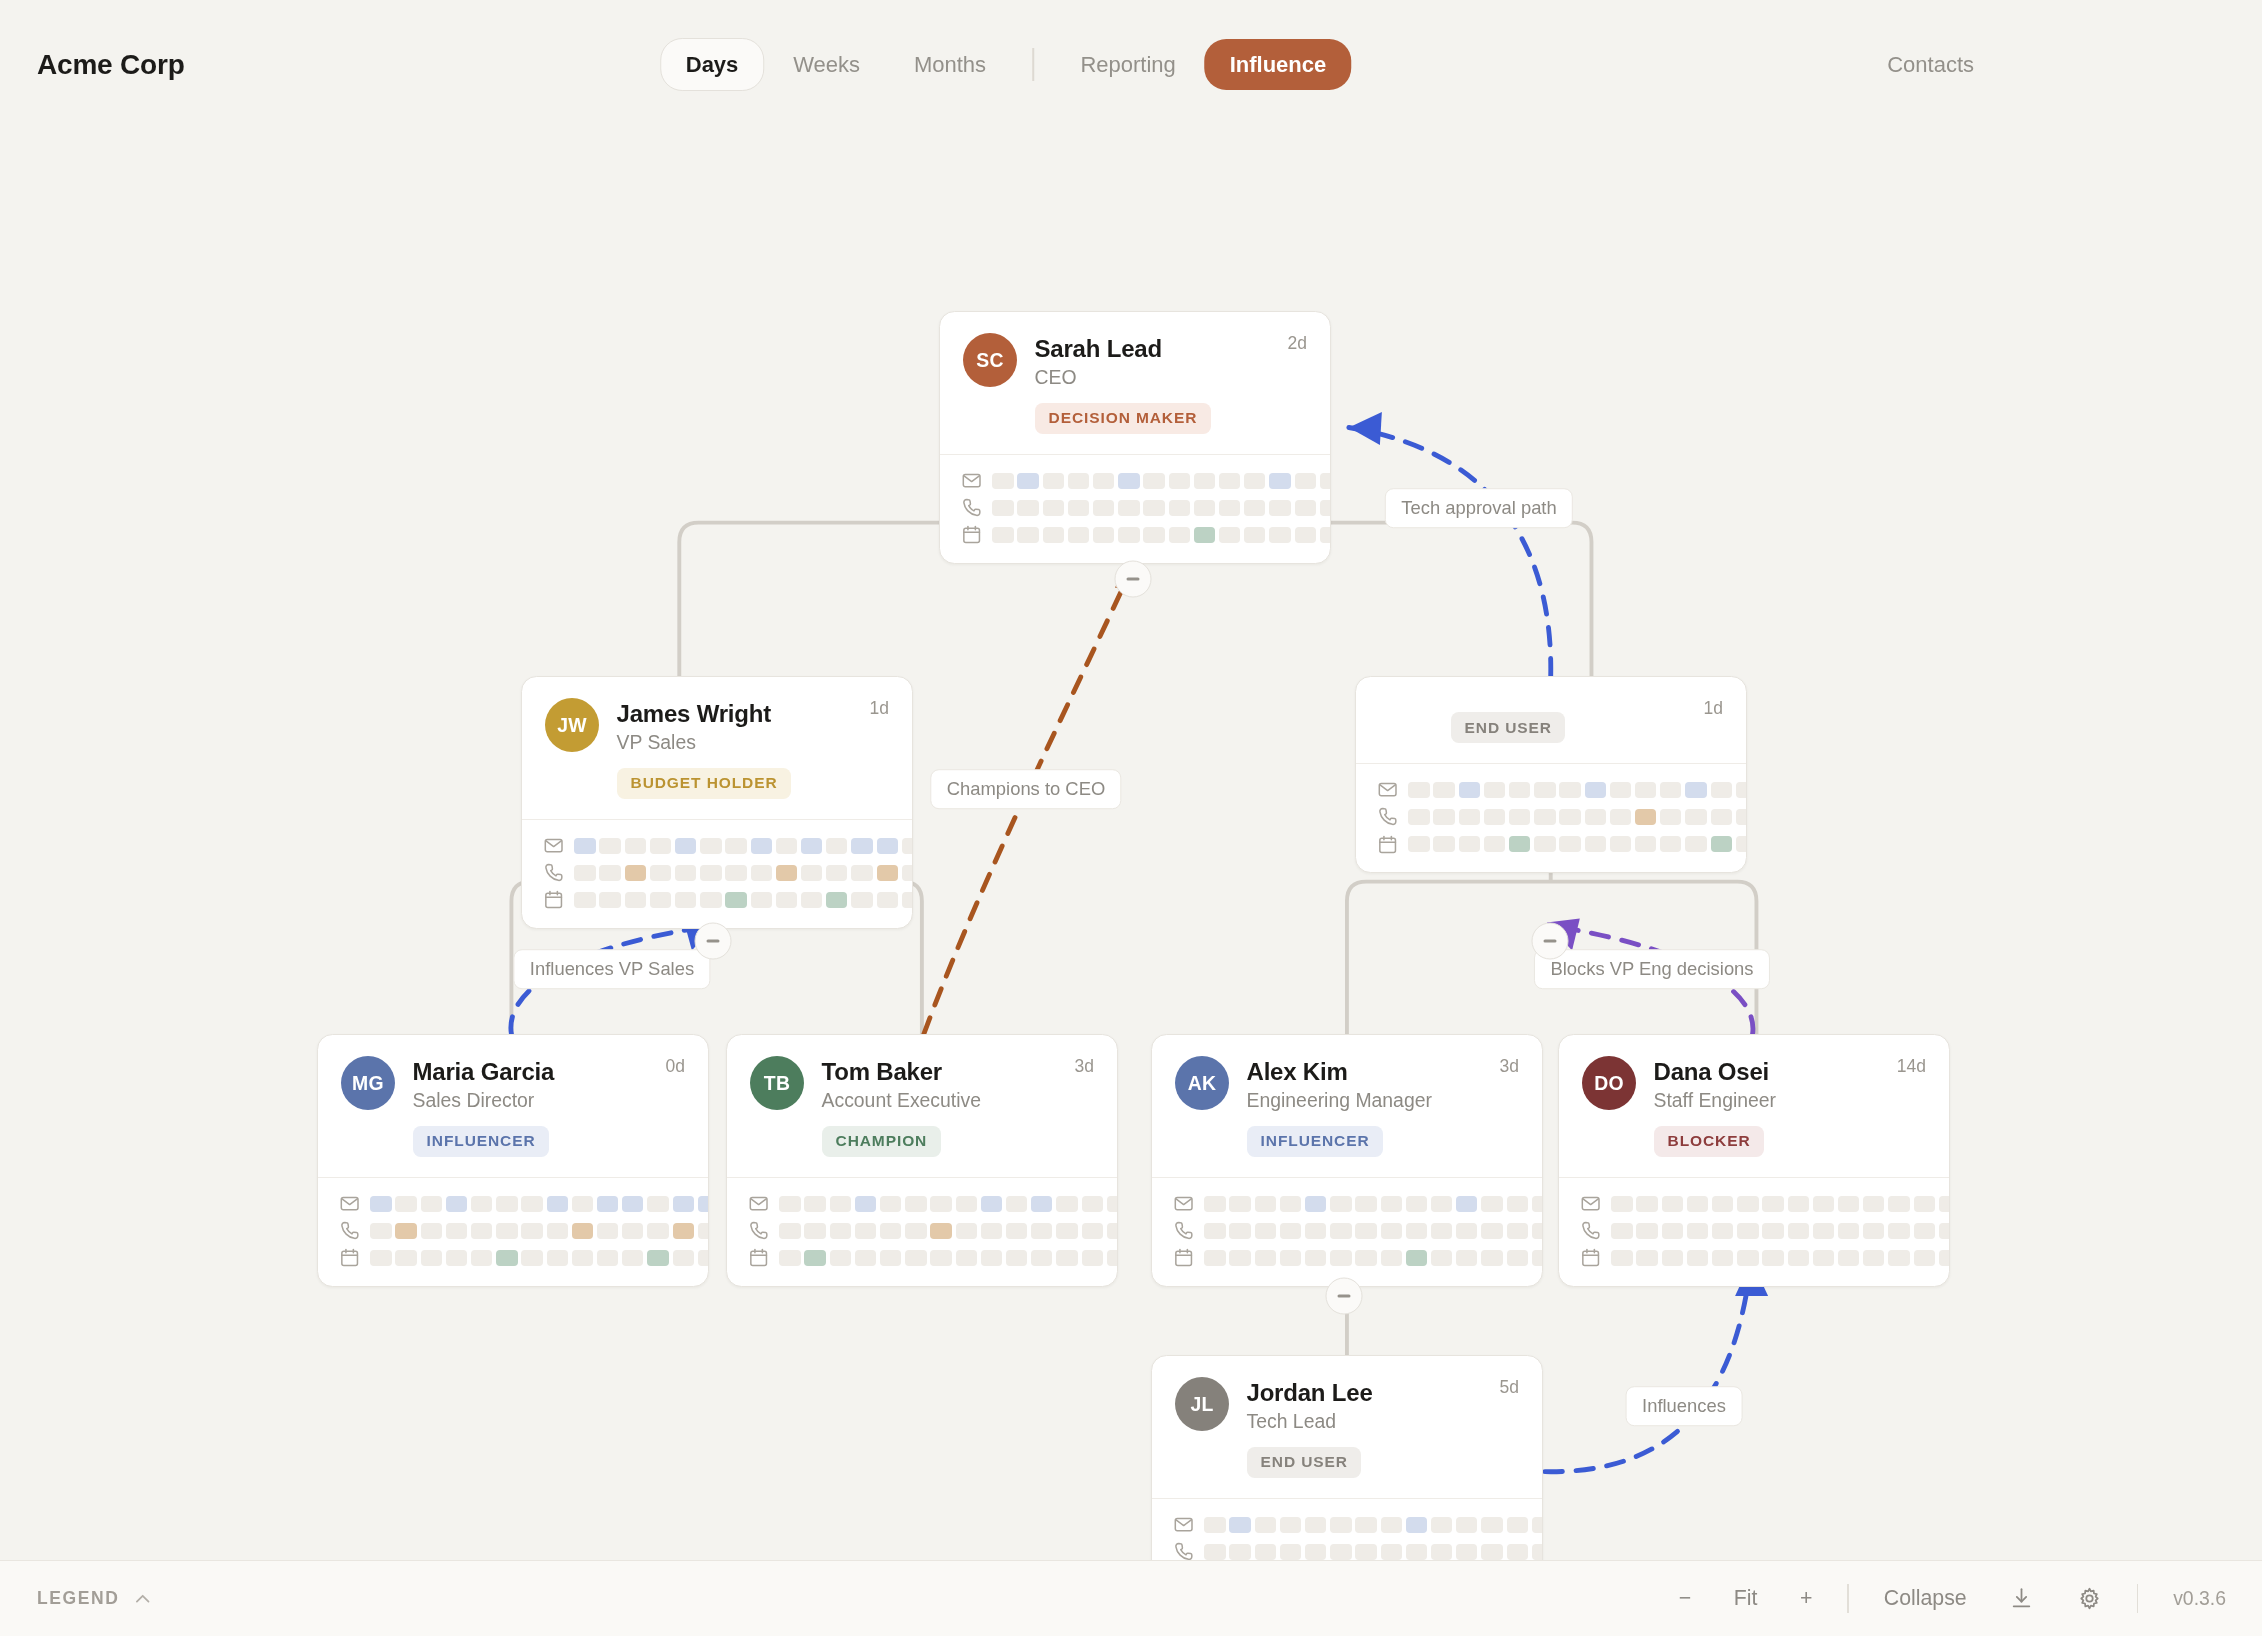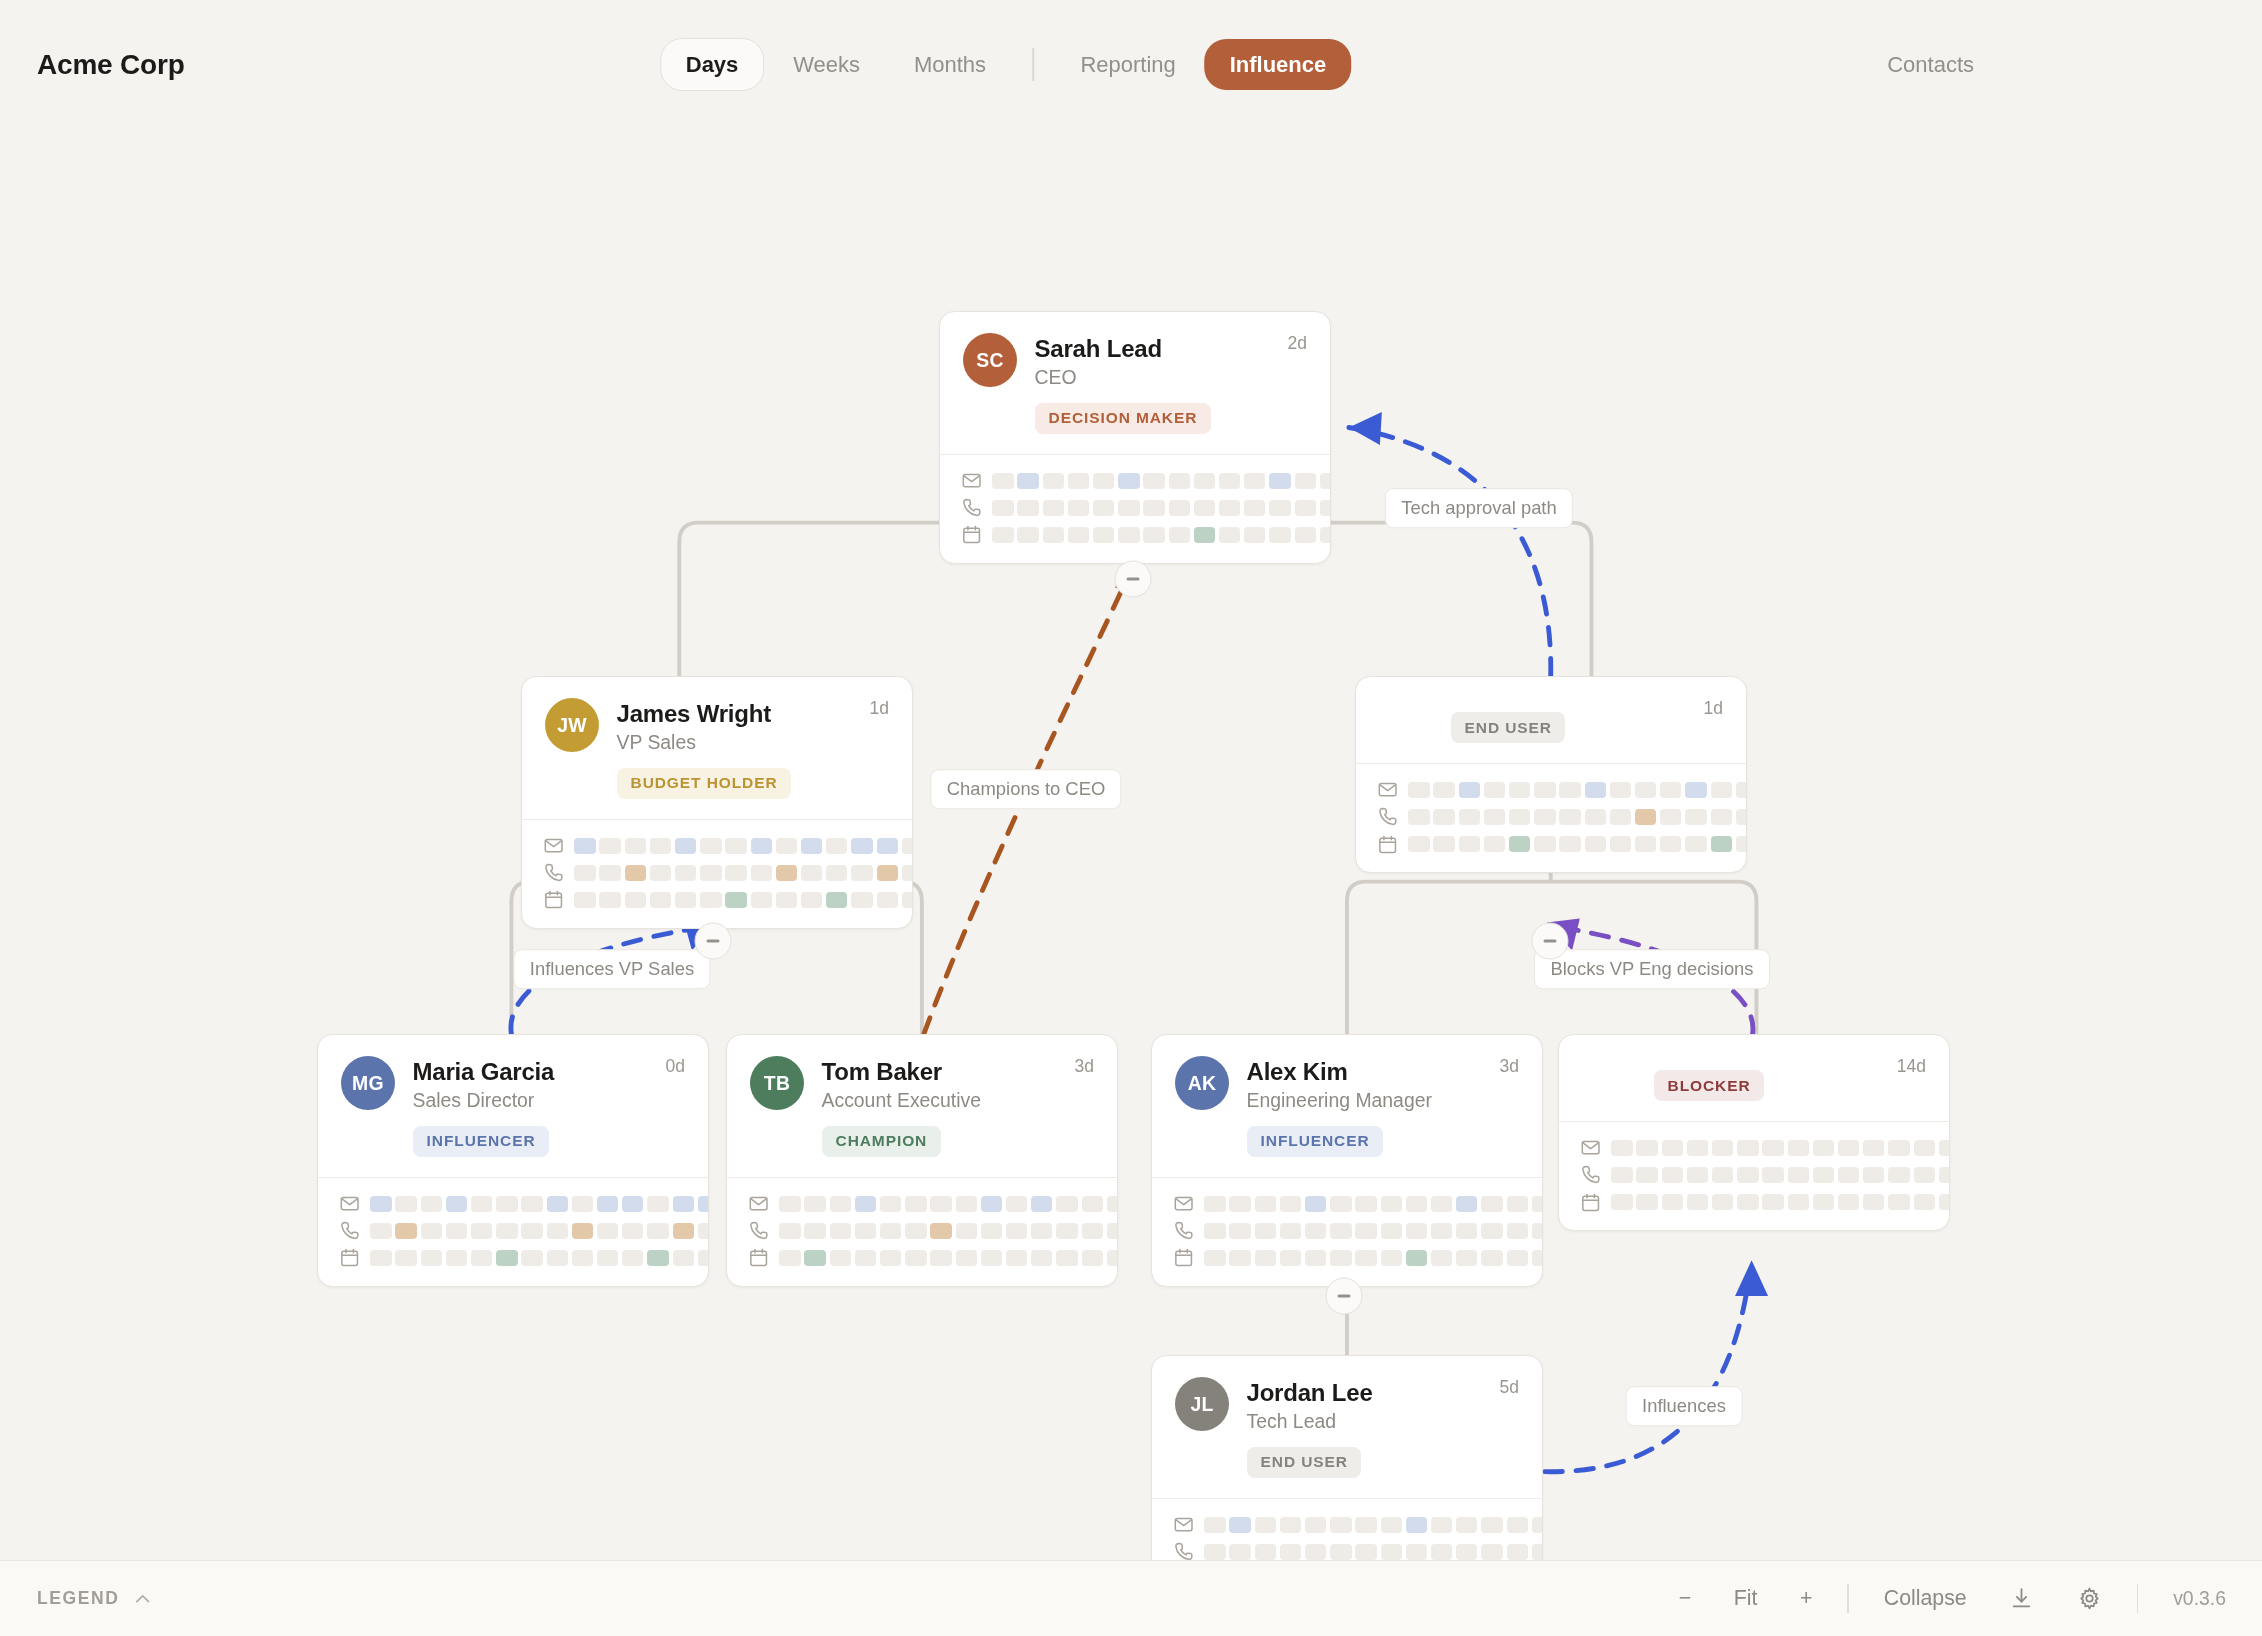--- a/index.html
+++ b/index.html
@@ -672,21 +672,27 @@
                 <span class="cell"></span>
                 <span class="cell"></span>
                 <span class="cell"></span>
                 <span class="cell"></span>
                 <span class="cell"></span>
               </div>
             </div>
           </div>
         </div>
         <div class="node" style="left: 1558px; top: 919px; width: 392px;">
-          <div class="node-top"><div class="age">14d</div><div class="badge b-block">BLOCKER</div></div>
+          <div class="node-top"><div class="node-head">
+              <div class="avatar" style="background: rgb(124, 52, 52);">DO</div>
+              <div class="ident">
+                <div class="nm">Dana Osei</div>
+                <div class="role">Staff Engineer</div>
+              </div>
+            </div><div class="age">14d</div><div class="badge b-block">BLOCKER</div></div>
           <div class="node-foot">
             <div class="act-row">
               <span class="act-ico">
                 <svg viewBox="0 0 24 24" fill="none" stroke="currentColor" stroke-width="1.7" stroke-linecap="round" stroke-linejoin="round">
                   <rect x="2.6" y="5.2" width="18.8" height="13.6" rx="2.2"></rect>
                   <path d="M3.4 6.6 L12 13 L20.6 6.6"></path>
                 </svg>
               </span>
               <div class="cells">
                 <span class="cell"></span>

